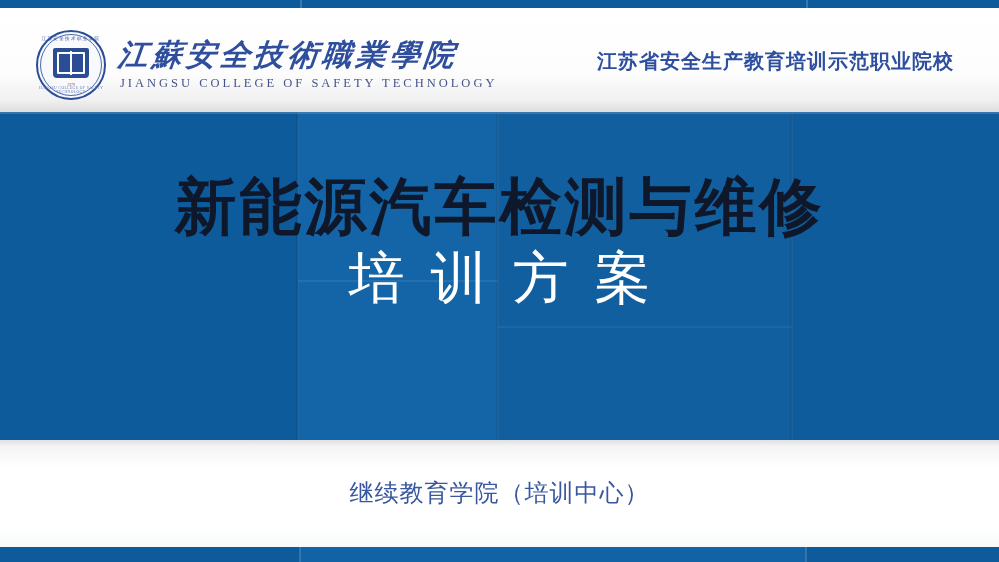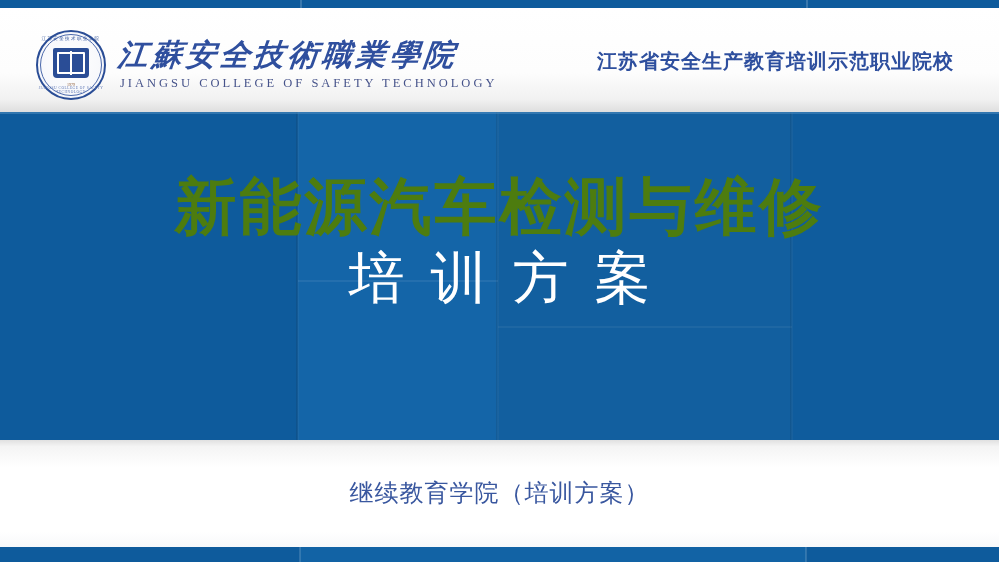--- a/index.html
+++ b/index.html
@@ -206,21 +206,21 @@
     position: absolute;
     left: 0; top: 174px;
     width: 999px;
     text-align: center;
     z-index: 5;
   }
   .title-line1 {
     font-family: "DejaVu Sans", "Liberation Sans", sans-serif;
     font-size: 62px;
     font-weight: bold;
-    color: #4d7c0f;
+    color: #0f172a;
     letter-spacing: 3px;
     line-height: 1.08;
     white-space: nowrap;
   }
   .title-line2 {
     margin-top: 6px;
     font-family: "DejaVu Sans", "Liberation Sans", sans-serif;
     font-size: 56px;
     font-weight: normal;
     color: #ffffff;
@@ -315,21 +315,21 @@
     <div class="vseam v3"></div>
     <div class="topline"></div>
   </div>
 
   <div class="title-wrap">
     <div class="title-line1">新能源汽车检测与维修</div>
     <div class="title-line2">培训方案</div>
   </div>
 
   <div class="footer-band"></div>
-  <div class="footer-text">继续教育学院（培训方案）</div>
+  <div class="footer-text">继续教育学院（培训中心）</div>
 
   <div class="bottom-bar">
     <div class="seg b1"></div>
     <div class="seg b2"></div>
     <div class="seg b3"></div>
     <div class="seg-seam s1"></div>
     <div class="seg-seam s2"></div>
   </div>
 
 </div>

